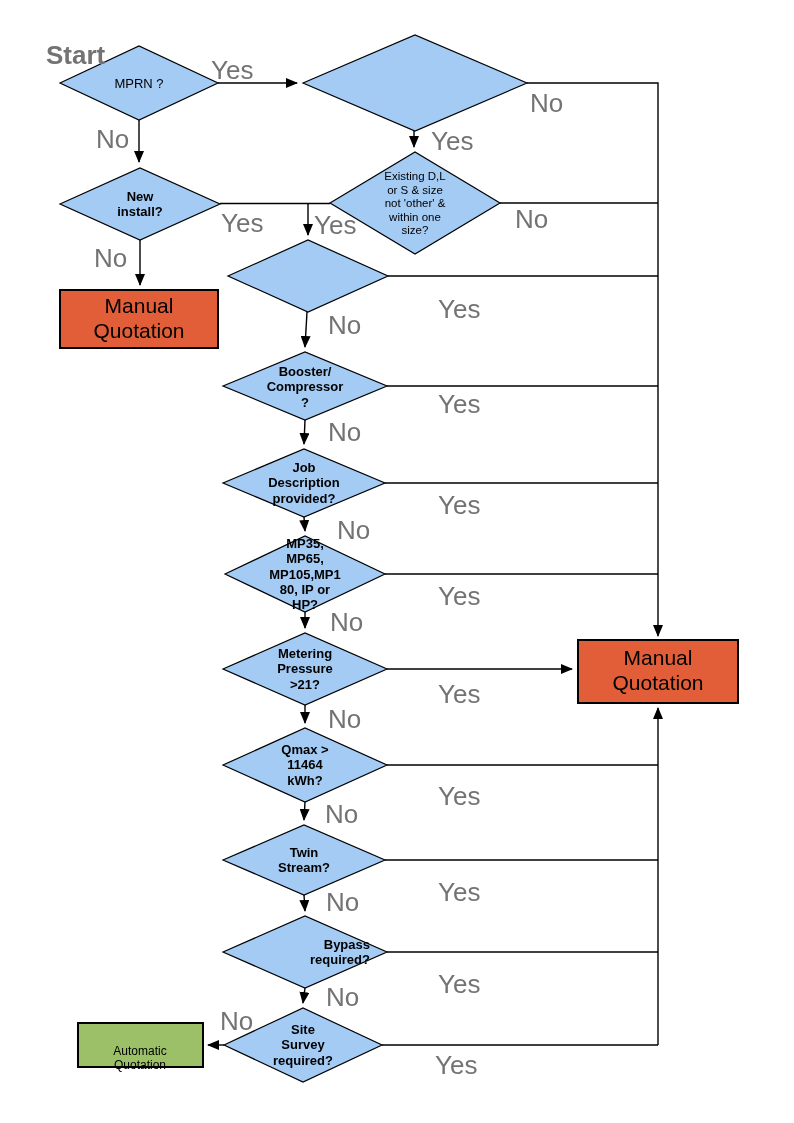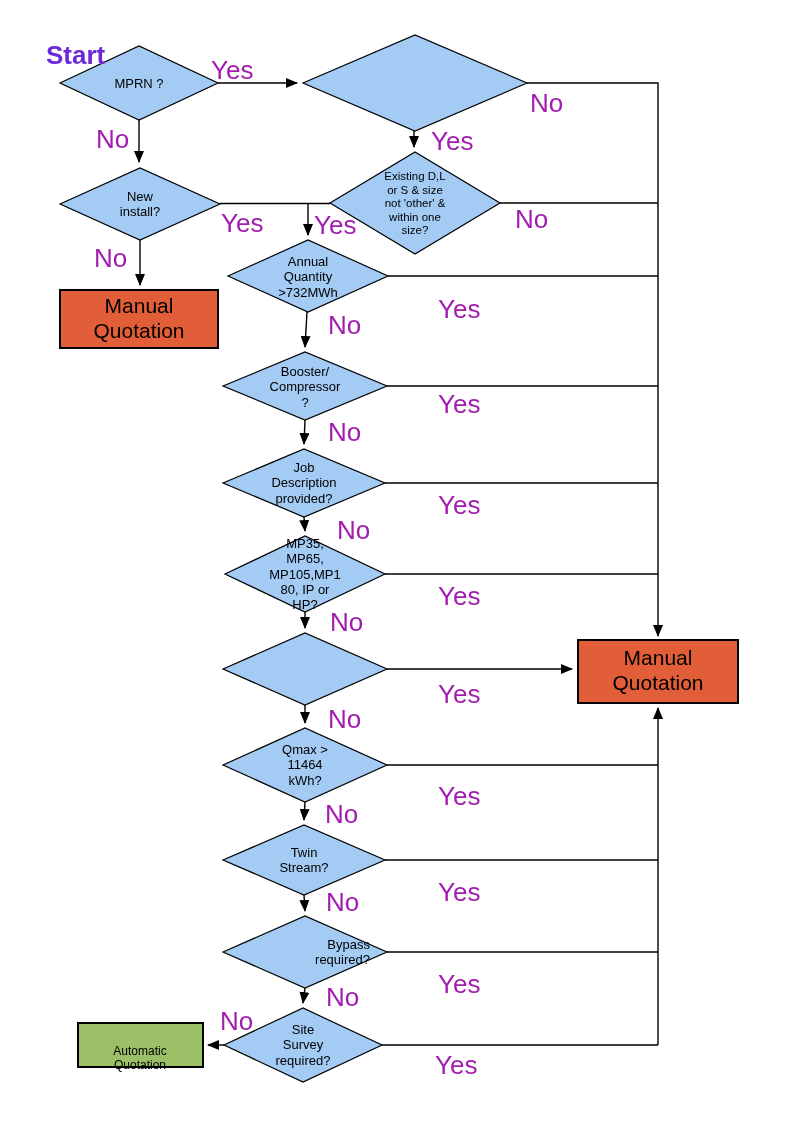--- a/index.html
+++ b/index.html
@@ -21,33 +21,33 @@
     text-align: center;
     white-space: pre-line;
     line-height: 1.18;
     color: #000000;
   }
   .edge-label {
     position: absolute;
     font-size: 26px;
     line-height: 1;
     white-space: nowrap;
-    color: #a21caf;
+    color: #737373;
   }
   .start-label {
     position: absolute;
     left: 46px;
     top: 42px;
     font-size: 26px;
     font-weight: bold;
-    color: #6d28d9;
+    color: #737373;
     line-height: 1;
   }
   .fs11 { font-size: 11.5px; }
-  .fs13 { font-size: 13px; }
+  .fs13 { font-size: 13px; font-weight: bold; }
   .fs14 { font-size: 13px; }
   .fs18 { font-size: 12px; margin-top: 13px; }
   .fs21 { font-size: 21px; }
 </style>
 </head>
 <body>
 
 <div class="canvas">
 
   <svg class="layer" width="794" height="1123" viewBox="0 0 794 1123">
@@ -107,34 +107,34 @@
   <div class="start-label">Start</div>
 
   <div class="node-label fs14" style="left:139px; top:84px; width:130px;">MPRN ?</div>
   <div class="node-label fs13" style="left:140px; top:204px; width:110px;">New
 install?</div>
   <div class="node-label fs11" style="left:415px; top:204px; width:120px;">Existing D,L
 or S &amp; size
 not 'other' &amp;
 within one
 size?</div>
-  <div class="node-label fs13" style="left:308px; top:277px; width:130px;">Annual
-Quantity
-&gt;732MWh</div>
   <div class="node-label fs13" style="left:304px; top:483px; width:130px;">Job
 Description
 provided?</div>
   <div class="node-label fs13" style="left:305px; top:387px; width:140px;">Booster/
 Compressor
 ?</div>
   <div class="node-label fs13" style="left:305px; top:574px; width:110px;">MP35,
 MP65,
 MP105,MP1
 80, IP or
 HP?</div>
+  <div class="node-label fs13" style="left:305px; top:669px; width:130px;">Metering
+Pressure
+&gt;21?</div>
   <div class="node-label fs13" style="left:305px; top:765px; width:110px;">Qmax &gt;
 11464
 kWh?</div>
   <div class="node-label fs13" style="left:304px; top:860px; width:120px;">Twin
 Stream?</div>
   <div class="node-label fs13" style="left:305px; top:952px; width:130px;text-align:right;">Bypass
 required?</div>
   <div class="node-label fs13" style="left:303px; top:1045px; width:120px;">Site
 Survey
 required?</div>

